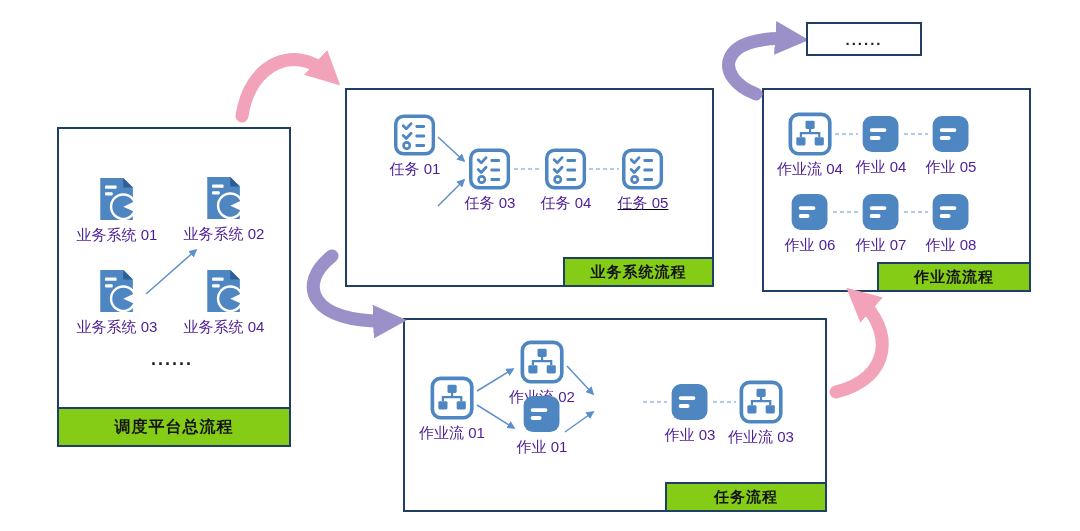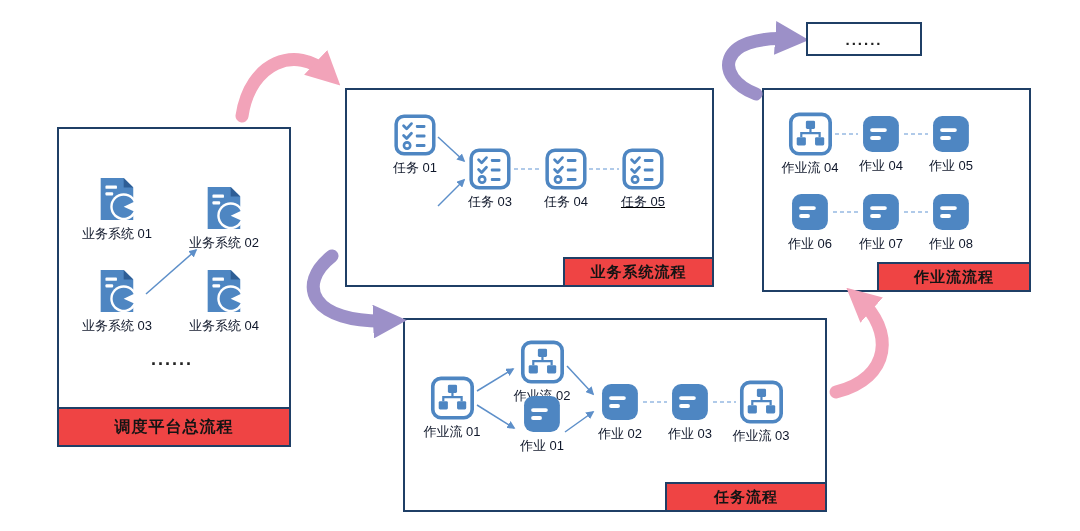--- a/index.html
+++ b/index.html
@@ -1,23 +1,23 @@
 <!DOCTYPE html>
 <html><head>
 <meta charset="utf-8">
 <style>
   html,body{margin:0;padding:0;}
   body{font-family:"Liberation Sans","DejaVu Sans",sans-serif;background:#ffffff;}
   .canvas{position:relative;width:1080px;height:531px;background:#fff;overflow:hidden;}
   .frame{position:absolute;border:2px solid #1f3f66;background:transparent;z-index:1;}
-  .title-box{position:absolute;border:2px solid #1f3f66;background:#ef4444;display:flex;align-items:center;justify-content:center;
+  .title-box{position:absolute;border:2px solid #1f3f66;background:#84cc16;display:flex;align-items:center;justify-content:center;
              font-weight:700;font-size:15px;color:#141414;z-index:3;letter-spacing:1px;white-space:nowrap;}
   .overlay{position:absolute;left:0;top:0;z-index:2;pointer-events:none;}
   .node{position:absolute;display:flex;flex-direction:column;align-items:center;gap:4px;transform:translateX(-50%);z-index:3;}
-  .node .label{font-size:13px;color:#0f172a;white-space:nowrap;line-height:1.2;}
+  .node .label{font-size:15px;color:#4c1d95;white-space:nowrap;line-height:1.2;}
   .ic-46{width:46px;height:46px;} .ic-44{width:44px;height:44px;} .ic-42{width:42px;height:42px;} .ic-40{width:40px;height:40px;}
   .ellipsis{position:absolute;transform:translateX(-50%);font-weight:700;font-size:18px;color:#222;z-index:3;letter-spacing:2px;line-height:1;}
   .cont-box{position:absolute;border:2px solid #1f3f66;background:#fff;display:flex;align-items:center;justify-content:center;
             z-index:3;font-weight:700;font-size:15px;color:#222;letter-spacing:2px;}
   .defs{position:absolute;width:0;height:0;overflow:hidden;}
 </style>
 </head>
 <body>
 
 <div class="canvas">
@@ -109,21 +109,21 @@
     <path d="M833 212 L858 212" stroke="#97b9e2" stroke-width="1.5" fill="none" stroke-dasharray="4 3"></path>
     <path d="M904 212 L928 212" stroke="#97b9e2" stroke-width="1.5" fill="none" stroke-dasharray="4 3"></path>
   </svg>
 
   <div class="node" style="left:117px;top:176px;">
     <svg class="ic-46">
         <use href="#sym-doc"></use>
       </svg>
     <span class="label">业务系统 01</span>
   </div>
-  <div class="node" style="left:224px;top:185px;">
+  <div class="node" style="left:224px;top:175px;">
     <svg class="ic-46">
         <use href="#sym-doc"></use>
       </svg>
     <span class="label">业务系统 02</span>
   </div>
   <div class="node" style="left:117px;top:268px;">
     <svg class="ic-46">
         <use href="#sym-doc"></use>
       </svg>
     <span class="label">业务系统 03</span>
@@ -172,26 +172,20 @@
         <use href="#sym-flow"></use>
       </svg>
     <span class="label">作业流 02</span>
   </div>
   <div class="node" style="left:542px;top:394px;">
     <svg class="ic-40">
         <use href="#sym-job"></use>
       </svg>
     <span class="label">作业 01</span>
   </div>
-  <div class="node" style="left:620px;top:382px;">
-    <svg class="ic-40">
-        <use href="#sym-job"></use>
-      </svg>
-    <span class="label">作业 02</span>
-  </div>
   <div class="node" style="left:690px;top:382px;">
     <svg class="ic-40">
         <use href="#sym-job"></use>
       </svg>
     <span class="label">作业 03</span>
   </div>
   <div class="node" style="left:761px;top:380px;">
     <svg class="ic-44">
         <use href="#sym-flow"></use>
       </svg>

